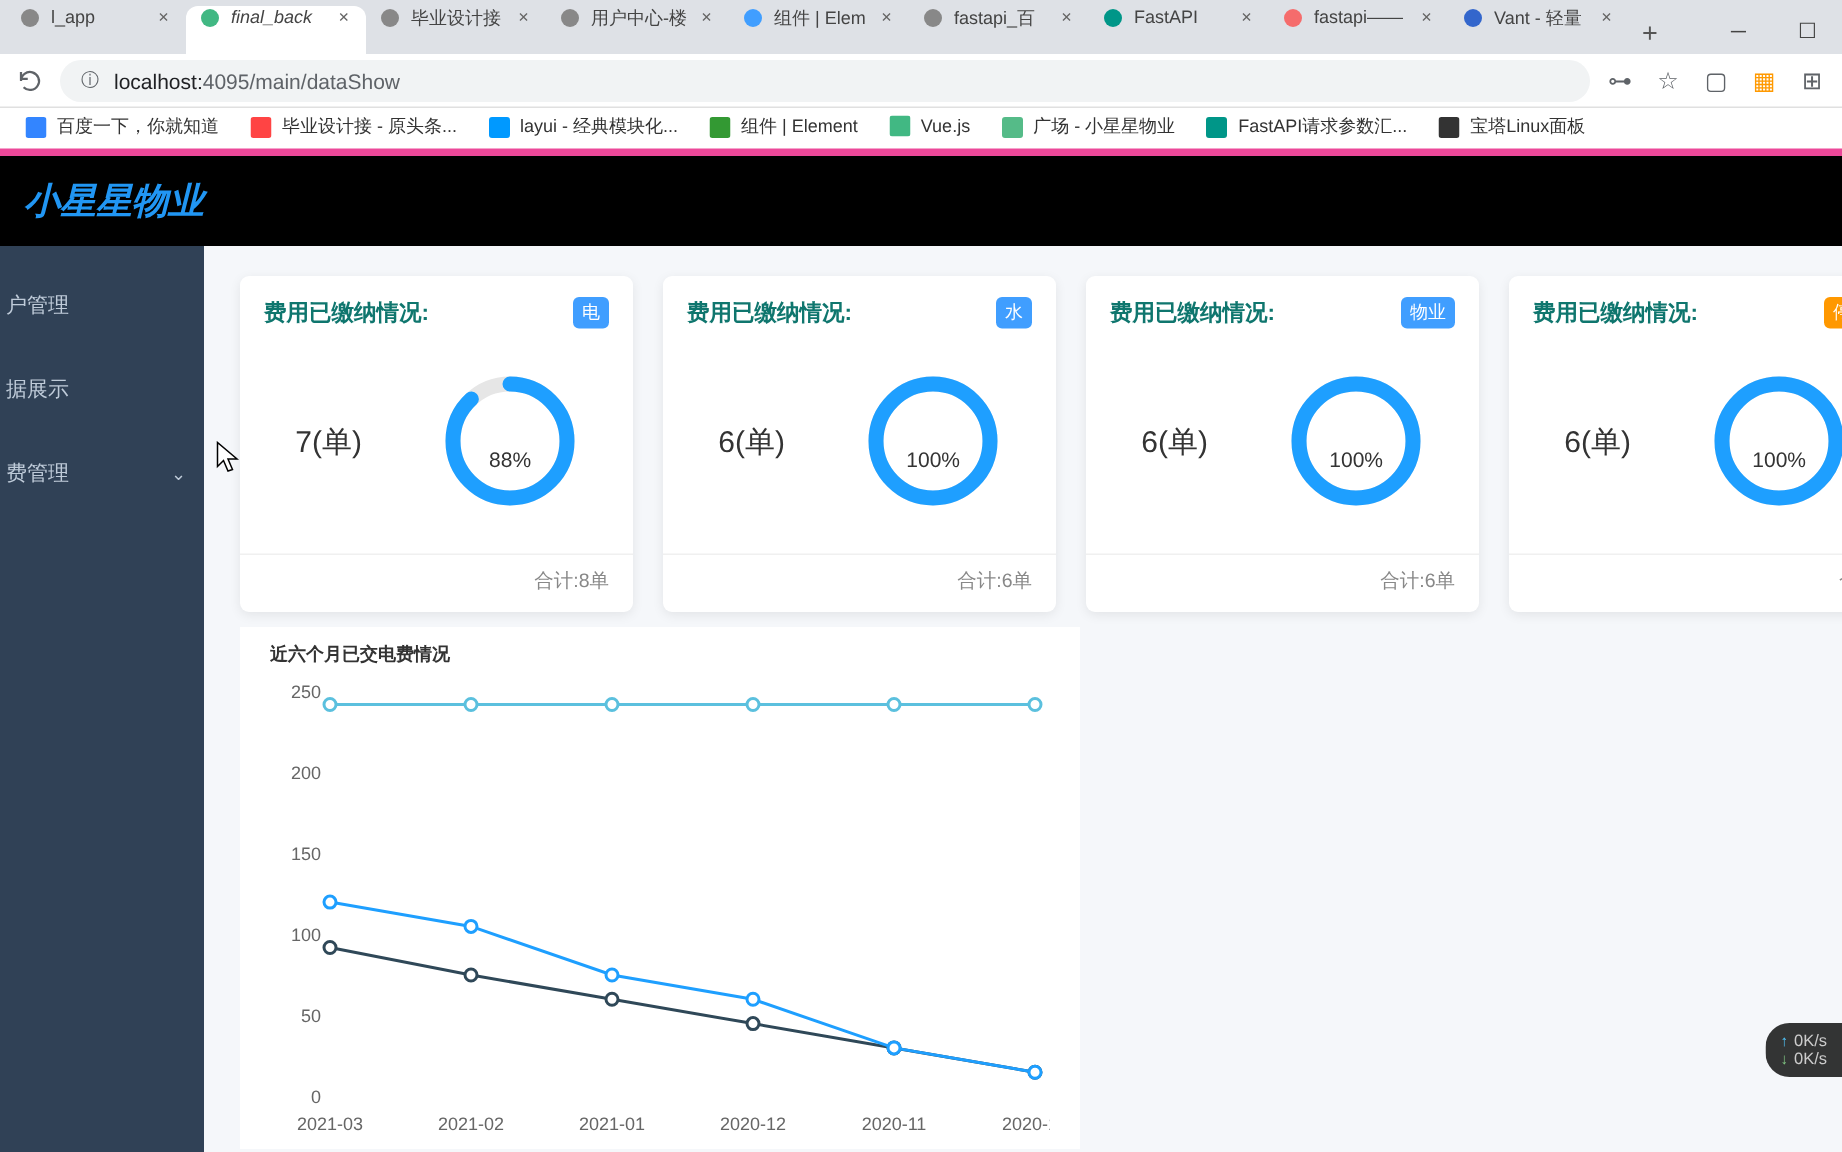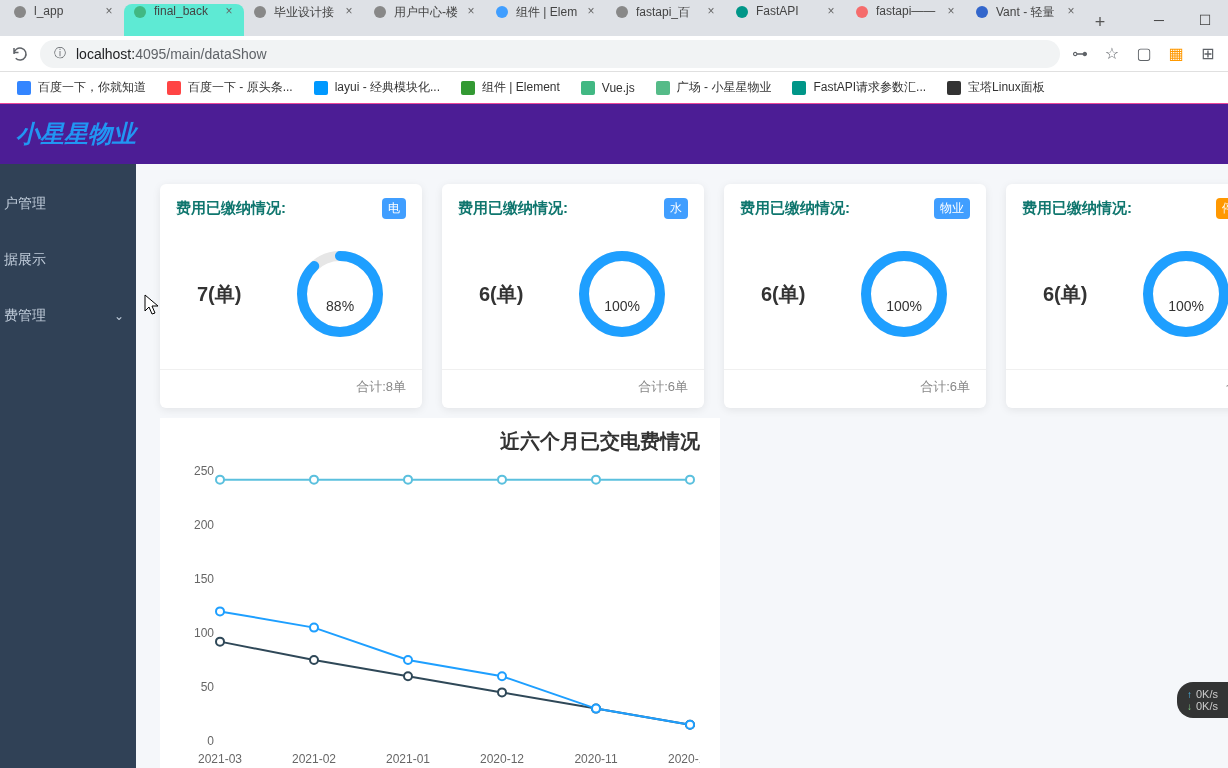--- a/index.html
+++ b/index.html
@@ -1,66 +1,66 @@
 <!DOCTYPE html>
 <html><head>
 <meta charset="utf-8">
 <style>
 * { margin: 0; padding: 0; box-sizing: border-box; font-family: "Microsoft YaHei", Arial, sans-serif; }
 body { width: 1228px; height: 768px; overflow: hidden; background: #fff; }
 
 
 .browser-tabs { height: 36px; background: #dee1e6; display: flex; align-items: flex-end; padding-left: 4px; }
 .tab { height: 32px; padding: 0 8px; display: flex; align-items: flex-start; gap: 6px; font-size: 12px; color: #444; min-width: 120px; max-width: 135px; border-radius: 8px 8px 0 0; cursor: pointer; }
-.tab.active { background: #5eead4; }
+.tab.active { background: #ffffff; font-style: italic; }
 .tab-icon { width: 16px; height: 16px; flex-shrink: 0; display: flex; align-items: center; justify-content: center; }
 .tab-title { overflow: hidden; white-space: nowrap; text-overflow: ellipsis; flex: 1; }
 .tab-close { width: 14px; height: 14px; font-size: 12px; color: #666; display: flex; align-items: center; justify-content: center; }
 .new-tab { width: 28px; height: 28px; display: flex; align-items: center; justify-content: center; font-size: 18px; color: #555; }
 .window-controls { margin-left: auto; display: flex; }
 .win-btn { width: 46px; height: 32px; display: flex; align-items: center; justify-content: center; font-size: 14px; color: #444; }
 
 .address-bar { height: 36px; background: #fff; display: flex; align-items: center; padding: 0 8px; gap: 8px; border-bottom: 1px solid #e0e0e0; }
 .nav-icon { width: 24px; height: 24px; display: flex; align-items: center; justify-content: center; color: #5f6368; }
 .url-field { flex: 1; height: 28px; background: #f1f3f4; border-radius: 14px; display: flex; align-items: center; padding: 0 12px; gap: 8px; font-size: 14px; color: #202124; }
 .url-icon { width: 16px; height: 16px; display: flex; align-items: center; justify-content: center; color: #5f6368; font-size: 12px; }
 .addr-right { display: flex; gap: 8px; }
 .addr-icon { width: 24px; height: 24px; display: flex; align-items: center; justify-content: center; color: #5f6368; }
 
-.bookmarks { height: 32px; background: #fff; display: flex; align-items: center; padding: 0 8px; gap: 4px; border-bottom: 1px solid #ec4899; }
+.bookmarks { height: 32px; background: #fff; display: flex; align-items: flex-start; padding: 0 8px; gap: 4px; border-bottom: 5px solid #ec4899; }
 .bookmark { display: flex; align-items: center; gap: 6px; font-size: 12px; color: #333; padding: 4px 8px; border-radius: 4px; cursor: pointer; }
 .bm-icon { width: 16px; height: 16px; flex-shrink: 0; display: flex; align-items: center; justify-content: center; }
 
 
 .app { height: calc(768px - 104px); display: flex; flex-direction: column; }
-.app-header { height: 60px; background: #4c1d95; display: flex; align-items: center; padding: 0 16px; }
+.app-header { height: 60px; background: #000000; display: flex; align-items: center; padding: 0 16px; }
 .app-title { font-size: 24px; font-weight: bold; color: #2196f3; font-style: italic; }
 .app-body { flex: 1; display: flex; overflow: hidden; }
 .sidebar { width: 136px; background: #304156; padding-top: 12px; }
 .menu-item { height: 56px; display: flex; align-items: center; padding-left: 4px; color: #bfcbd9; font-size: 14px; cursor: pointer; }
 .menu-item .chev { margin-left: auto; margin-right: 12px; font-size: 12px; }
 
 .main { flex: 1; background: #f5f7fa; padding: 20px 0 0 24px; overflow: hidden; }
 .cards { display: flex; gap: 20px; }
 .card { width: 262px; background: #fff; border-radius: 6px; box-shadow: 0 2px 8px rgba(0,0,0,0.08); flex-shrink: 0; }
 .card-head { display: flex; align-items: center; padding: 14px 16px 10px; }
 .card-title { font-size: 15px; font-weight: bold; color: #0f766e; }
 .badge { margin-left: auto; background: #409eff; color: #fff; font-size: 12px; padding: 2px 6px; border-radius: 4px; }
 .badge.orange { background: #ff9800; }
 .card-body { display: flex; align-items: center; justify-content: space-around; padding: 20px 10px 30px; }
-.count { font-size: 20px; font-weight: bold; color: #333; }
+.count { font-size: 20px; font-weight: normal; color: #333; }
 .ring { position: relative; width: 90px; height: 90px; }
 .ring svg { width: 90px; height: 90px; transform: rotate(-90deg); }
 .ring-bg { fill: none; stroke: #e6e6e6; stroke-width: 10; }
 .ring-fg { fill: none; stroke: #1e9fff; stroke-width: 10; stroke-linecap: round; }
 .ring-text { position: absolute; top: 12px; left: 0; width: 100%; height: 100%; display: flex; align-items: center; justify-content: center; font-size: 14px; color: #333; }
 .card-foot { text-align: right; padding: 8px 16px 12px; font-size: 13px; color: #888; border-top: 1px solid #f0f0f0; }
 
 .chart-area { background: #fff; margin-top: 10px; padding: 10px 20px 0; width: 560px; }
-.chart-title { text-align: right; font-size: 20px; font-weight: bold; color: #333; margin-bottom: 6px; }
+.chart-title { text-align: left; font-size: 12px; font-weight: bold; color: #333; margin-bottom: 6px; }
 .chart-svg { width: 520px; height: 310px; }
 .axis-text { font-size: 12px; fill: #666; }
 
 
 .net-overlay { position: fixed; right: 0; bottom: 50px; background: rgba(30,30,30,0.9); color: #ccc; border-radius: 16px 0 0 16px; padding: 6px 10px; font-size: 11px; }
 .net-row { display: flex; align-items: center; gap: 4px; }
 .net-arrow { font-size: 10px; }
 .net-arrow.up { color: #4fc3f7; }
 .net-arrow.down { color: #81c784; }
 
@@ -188,21 +188,21 @@
         </svg>
       </span>
       <span>百度一下，你就知道</span>
     </div>
     <div class="bookmark">
       <span class="bm-icon">
         <svg width="14" height="14">
           <rect width="14" height="14" rx="2" fill="#f44"></rect>
         </svg>
       </span>
-      <span>百度一下 - 原头条...</span>
+      <span>毕业设计接 - 原头条...</span>
     </div>
     <div class="bookmark">
       <span class="bm-icon">
         <svg width="14" height="14">
           <rect width="14" height="14" rx="2" fill="#09f"></rect>
         </svg>
       </span>
       <span>layui - 经典模块化...</span>
     </div>
     <div class="bookmark">

